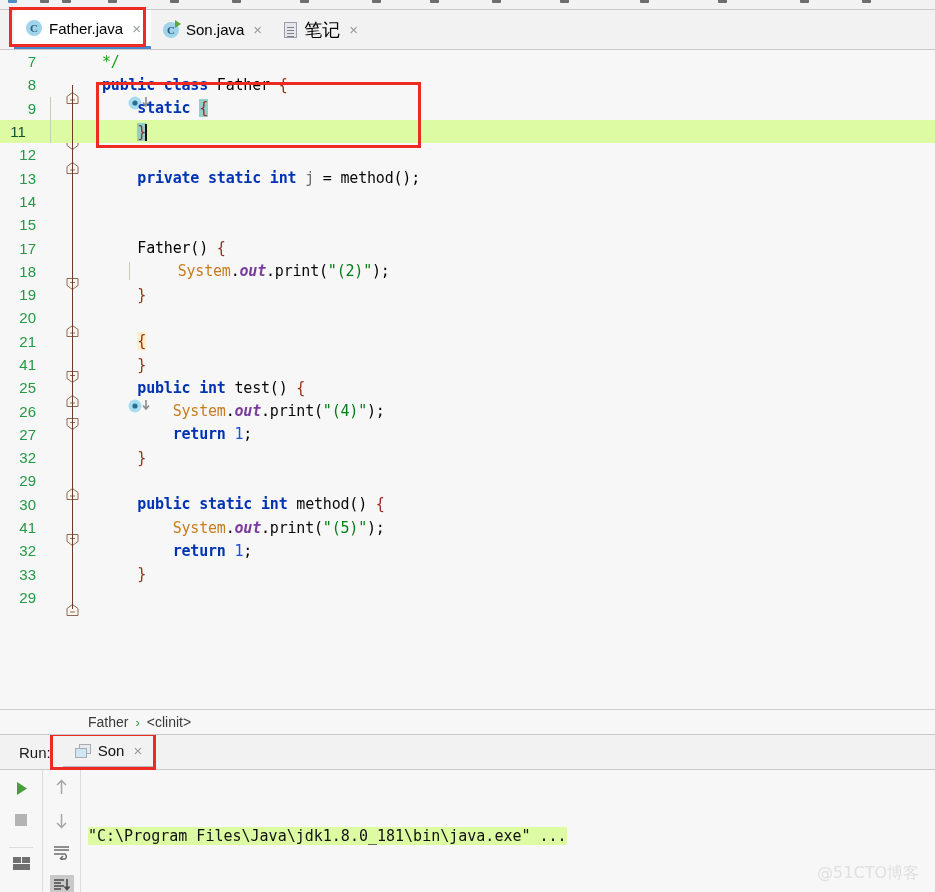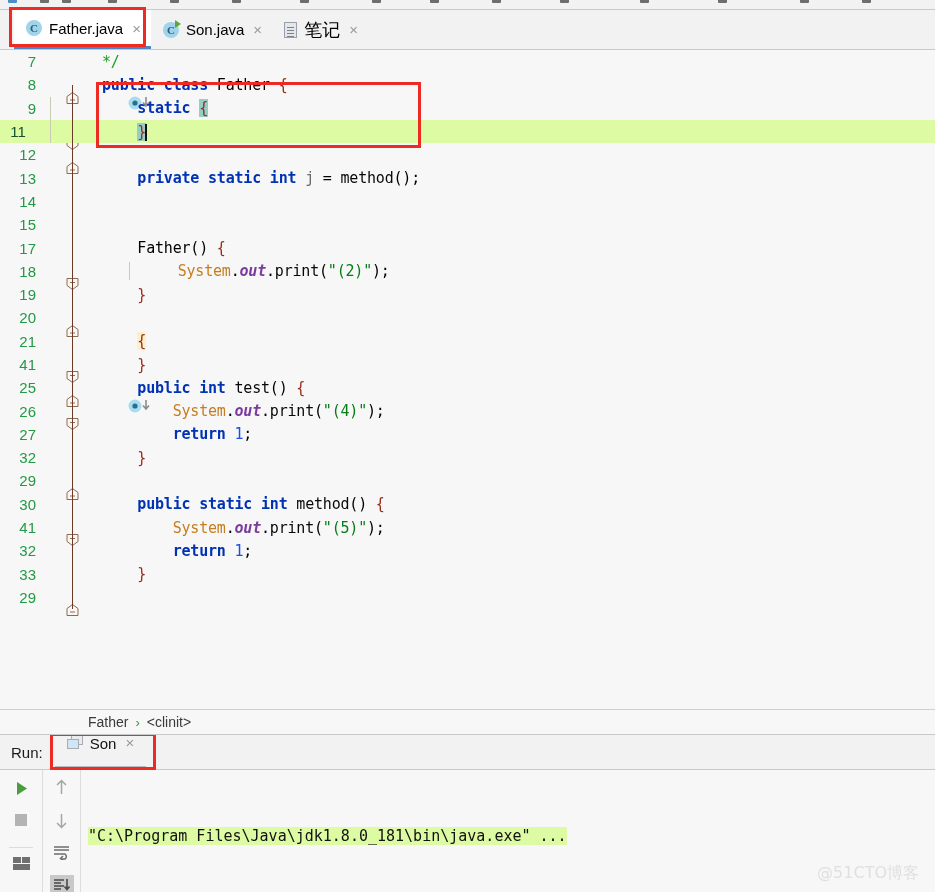--- a/index.html
+++ b/index.html
@@ -240,25 +240,26 @@
   .run-header {
     height: 34px;
     display: flex;
     align-items: center;
     border-bottom: 1px solid #c9c9c9;
     background: #f2f2f2;
   }
   .run-label {
     font-size: 15px;
     color: #1a1a1a;
-    padding-left: 11px;
+    padding-left: 19px;
     padding-right: 12px;
   }
   .run-tab {
     display: flex;
+    align-items: center;
     gap: 7px;
     height: 100%;
     padding: 0 12px;
     background: #f2f2f2;
     border-bottom: 3px solid #b9bcc0;
     box-sizing: border-box;
   }
   .icon-runtab {
     width: 16px; height: 14px;
     position: relative;

